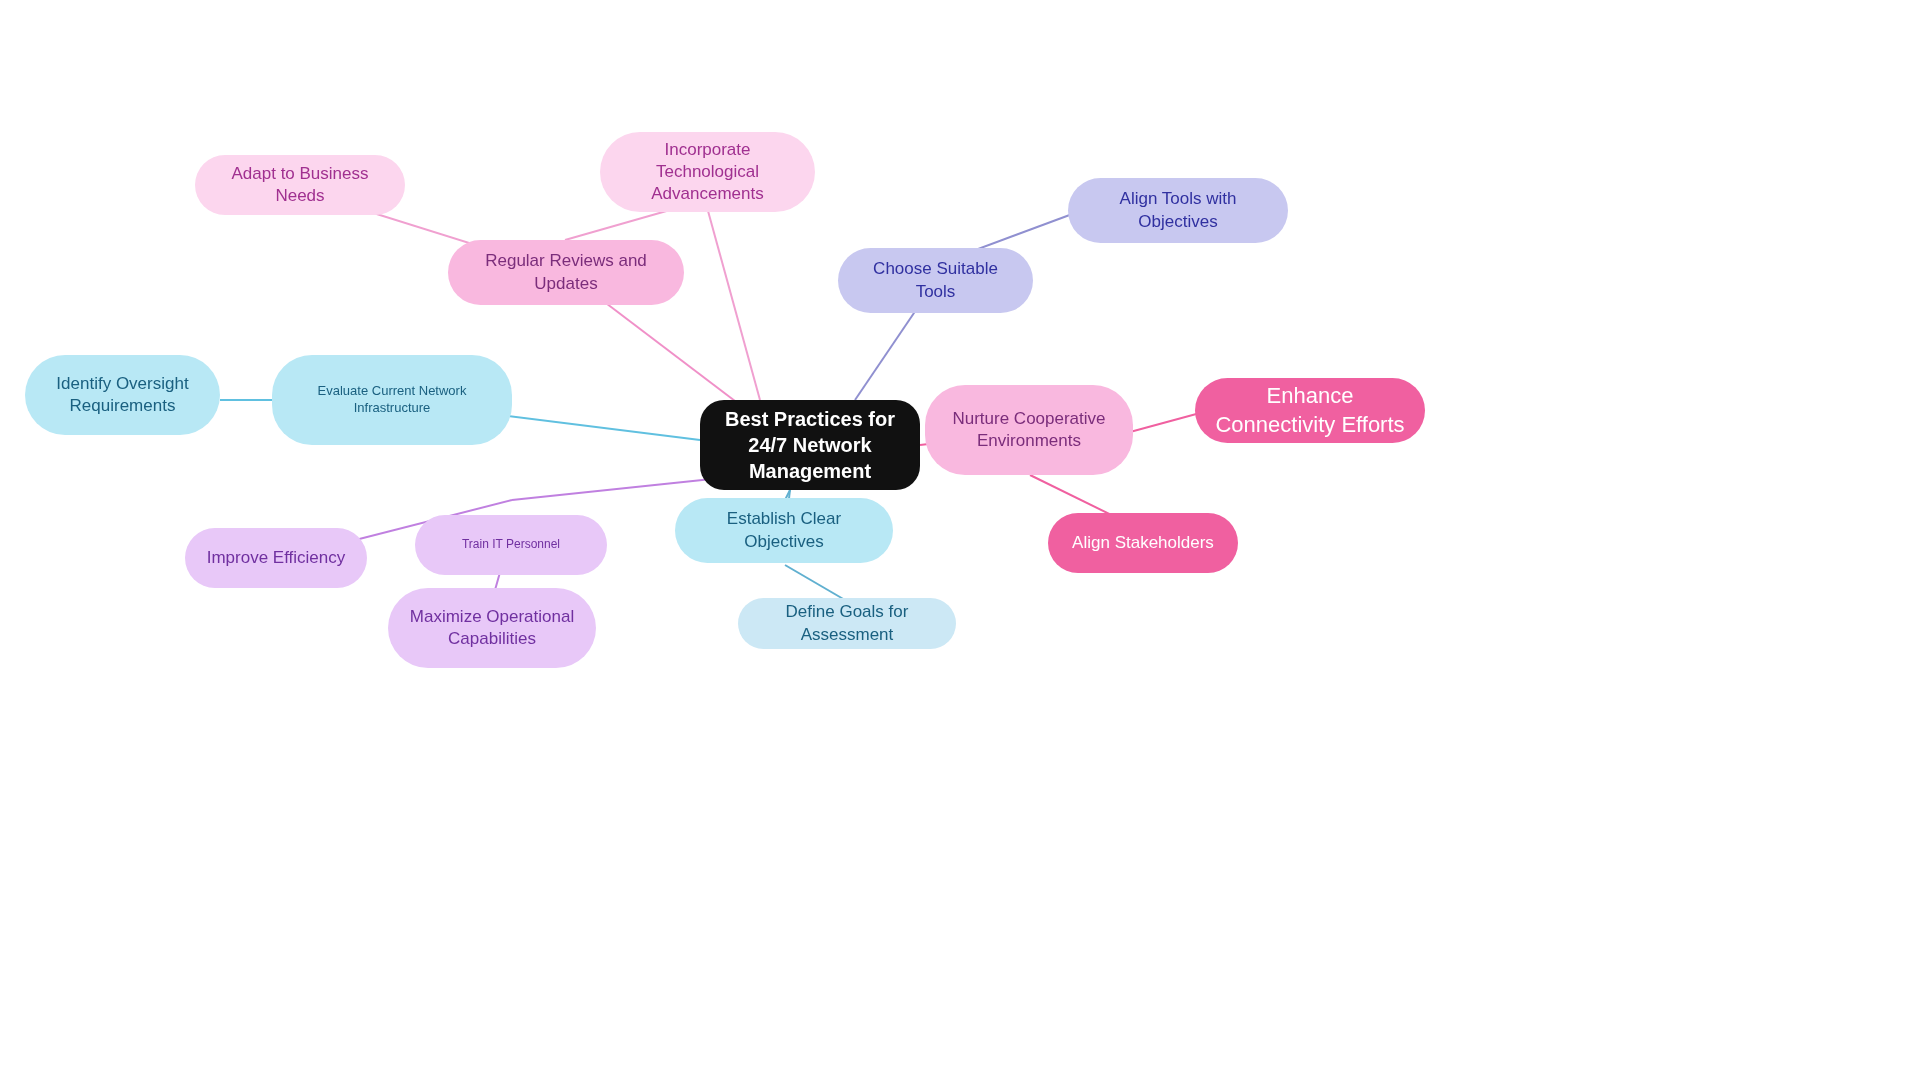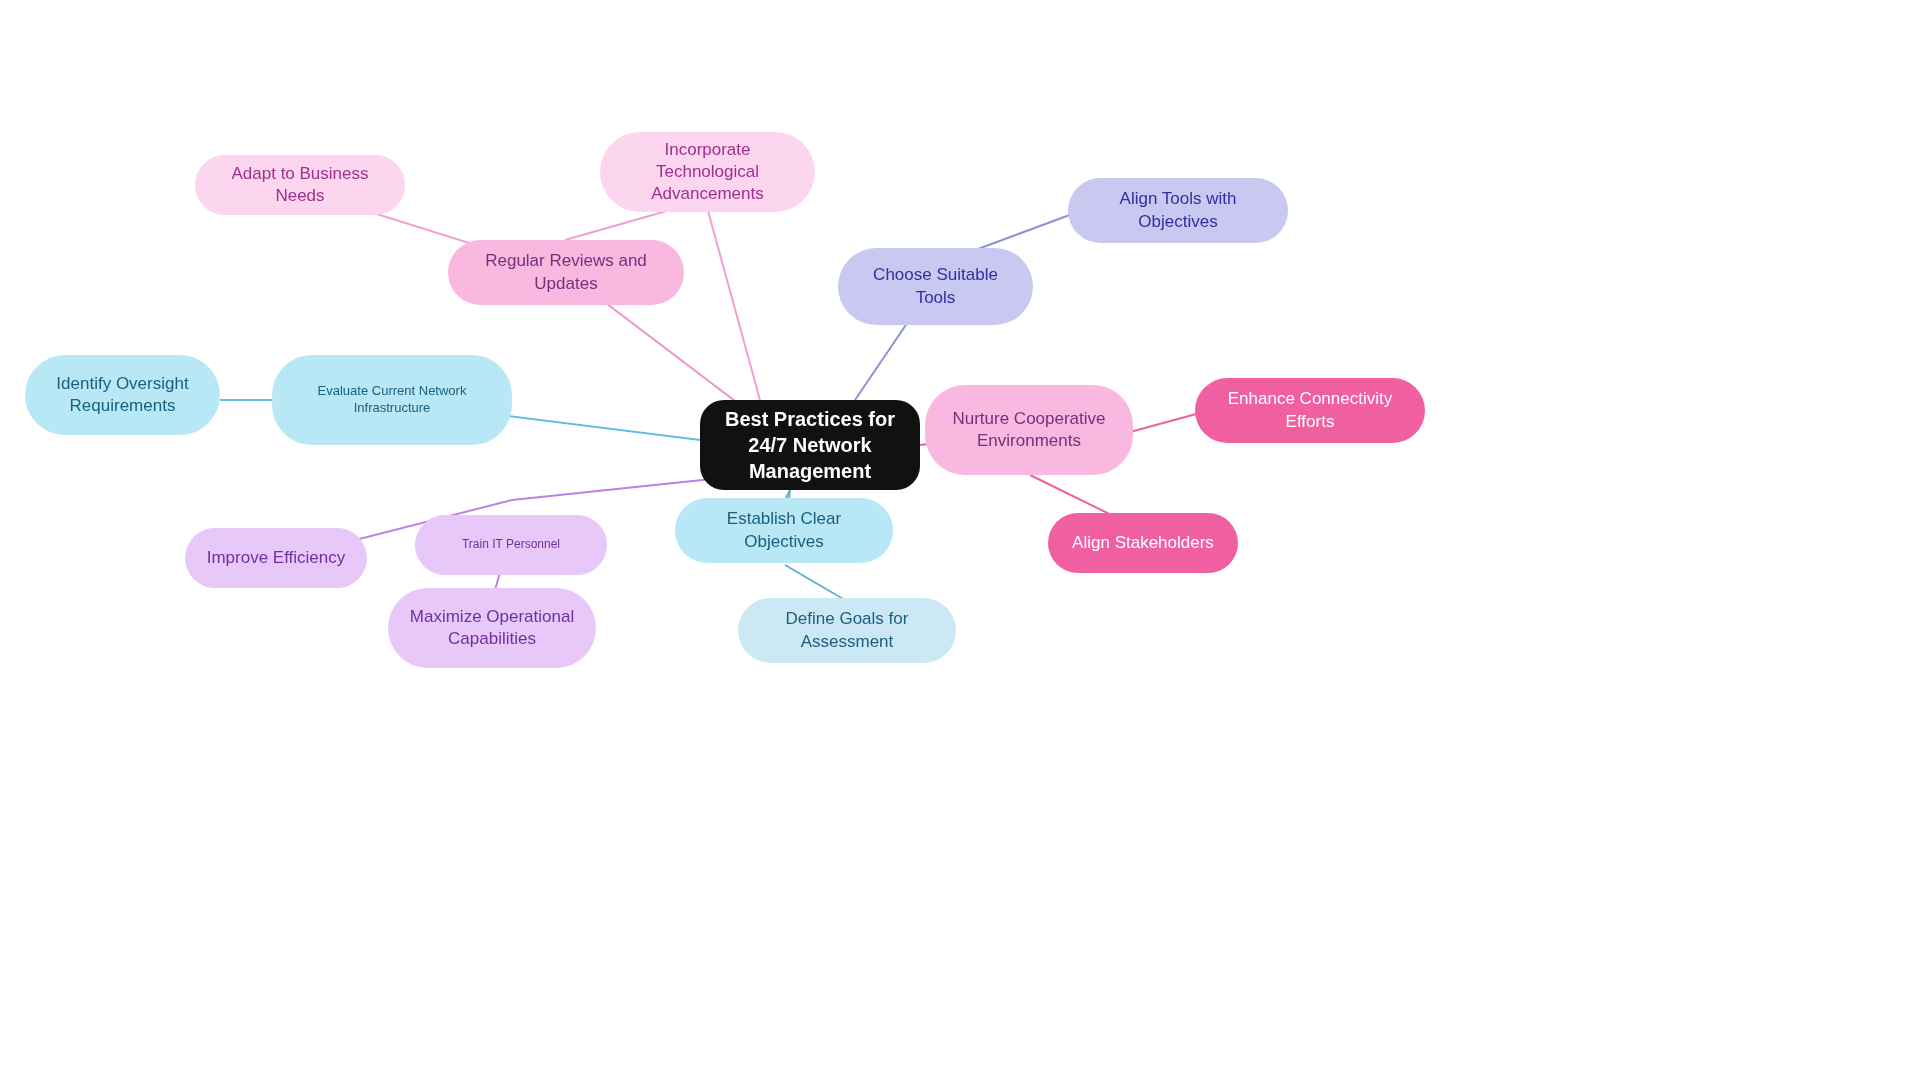--- a/index.html
+++ b/index.html
@@ -140,41 +140,41 @@
 </div>
 
 <div class="node cyan-node" style="left: 25px; top: 355px; width: 195px; height: 80px; font-size:17px;">
   <span>Identify Oversight Requirements</span>
 </div>
 
 <div class="node pink-node" style="left: 925px; top: 385px; width: 208px; height: 90px; font-size:17px;">
   <span>Nurture Cooperative Environments</span>
 </div>
 
-<div class="node hot-pink-node" style="left: 1195px; top: 378px; width: 230px; height: 65px; font-size:17px;">
+<div class="node hot-pink-node" style="left: 1195px; top: 378px; width: 230px; height: 65px; font-size:22px;">
   <span>Enhance Connectivity Efforts</span>
 </div>
 
 <div class="node hot-pink-node" style="left: 1048px; top: 500px; width: 190px; height: 60px; font-size:17px;margin-top:13px;">
   <span>Align Stakeholders</span>
 </div>
 
-<div class="node lavender-node" style="left: 838px; top: 248px; width: 195px; height: 77px; font-size:17px;">
+<div class="node lavender-node" style="left: 838px; top: 248px; width: 195px; height: 65px; font-size:17px;">
   <span>Choose Suitable Tools</span>
 </div>
 
 <div class="node lavender-node" style="left: 1068px; top: 178px; width: 220px; height: 65px; font-size:17px;">
   <span>Align Tools with Objectives</span>
 </div>
 
 <div class="node cyan-node" style="left: 675px; top: 498px; width: 218px; height: 65px; font-size:17px;">
   <span>Establish Clear Objectives</span>
 </div>
 
-<div class="node cyan-node" style="left: 738px; top: 598px; width: 218px; height: 65px; font-size:17px; background:#cce8f5;">
+<div class="node cyan-node" style="left: 738px; top: 598px; width: 218px; height: 51px; font-size:17px; background:#cce8f5;">
   <span>Define Goals for Assessment</span>
 </div>
 
 <div class="node purple-node" style="left: 415px; top: 468px; width: 192px; height: 60px; font-size:12px;margin-top:47px;">
   <span>Train IT Personnel</span>
 </div>
 
 <div class="node purple-node" style="left: 185px; top: 528px; width: 182px; height: 60px; font-size:17px;justify-content:center;">
   <span>Improve Efficiency</span>
 </div>

